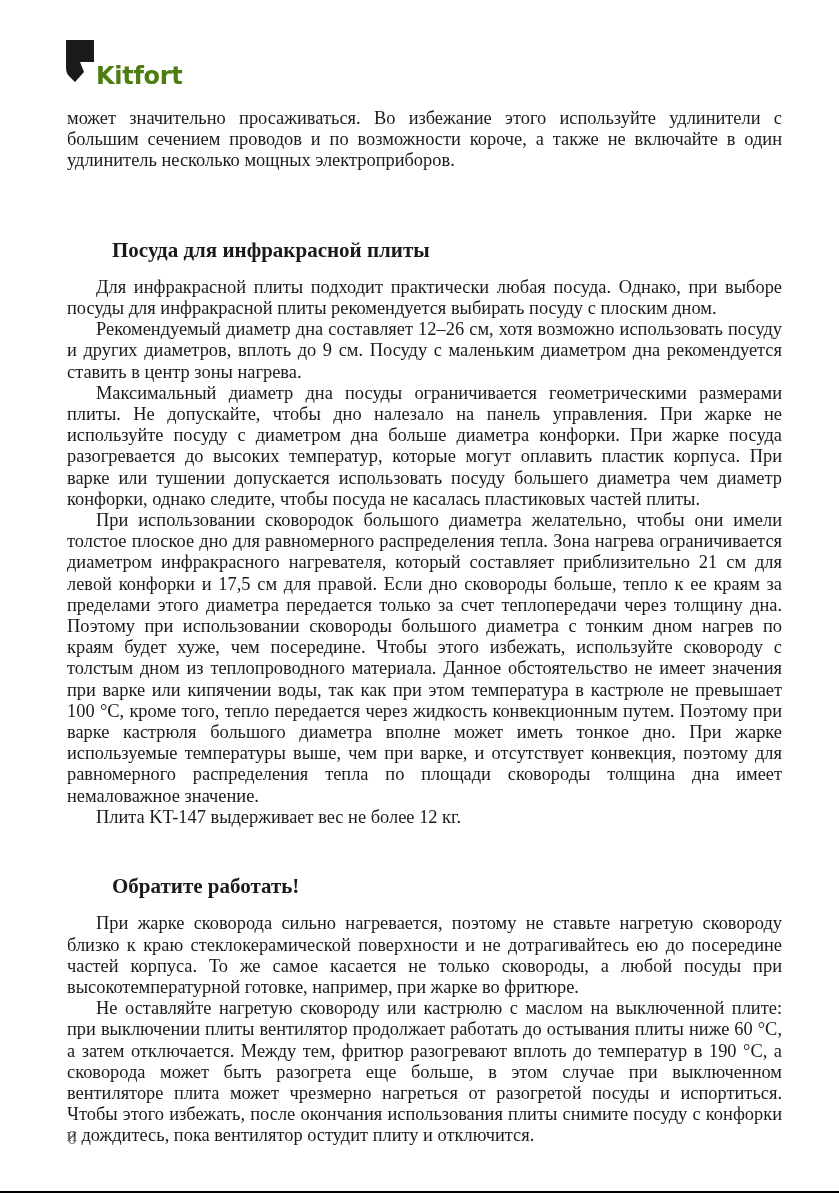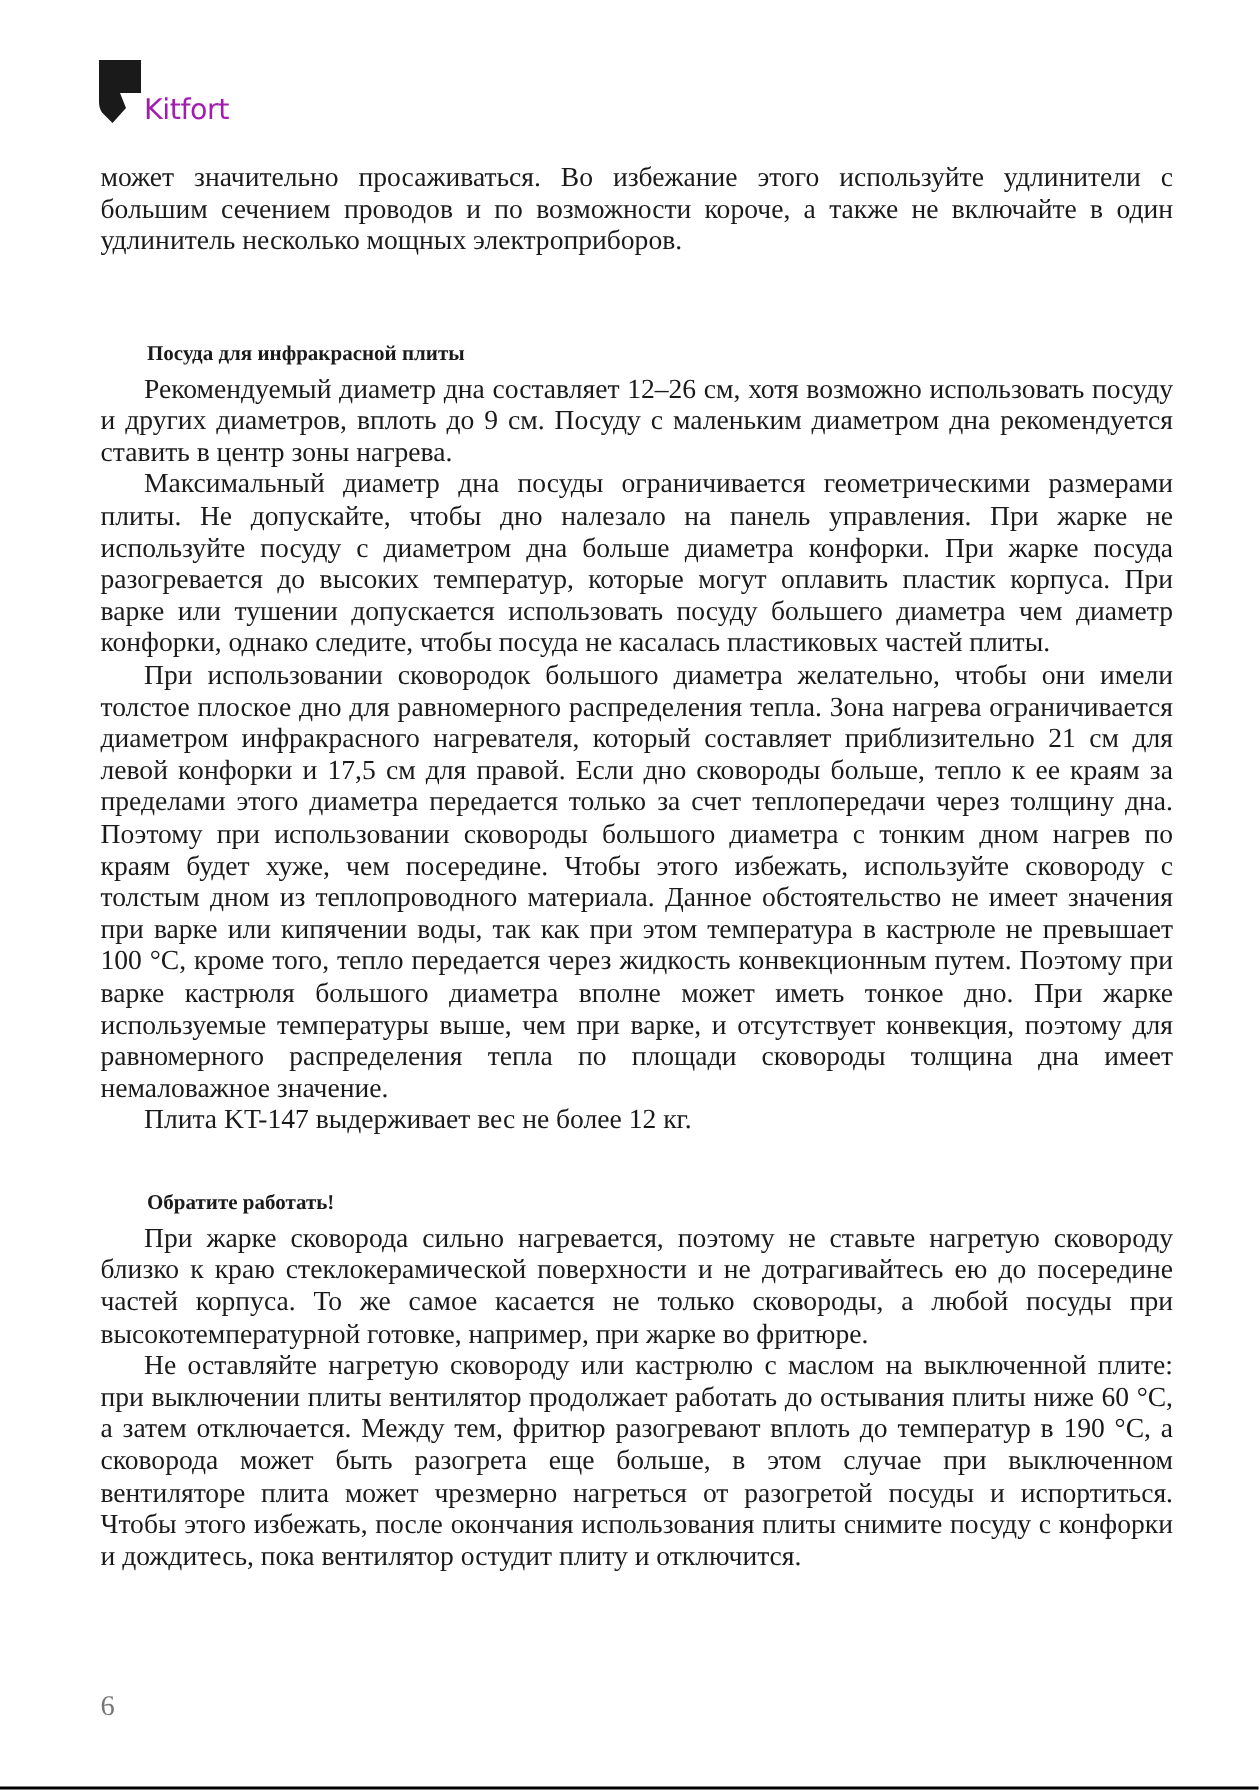--- a/index.html
+++ b/index.html
@@ -1,27 +1,27 @@
 <!DOCTYPE html>
 <html><head>
   <meta charset="utf-8">
   <style>
     html, body { margin: 0; padding: 0; background: #ffffff; }
     body { width: 839px; height: 1193px; position: relative; overflow: hidden; }
     .logo { position: absolute; left: 66px; top: 40px; width: 110px; height: 48px; }
     .logo-mark { position: absolute; left: 0; top: 0; }
-    .logo-text { position: absolute; left: 30px; top: 22px; font-family: "DejaVu Sans", sans-serif; font-weight: normal; font-size: 19px; color: #a21caf; letter-spacing: -0.3px; }
+    .logo-text { position: absolute; left: 30px; top: 22px; font-family: "DejaVu Sans", sans-serif; font-weight: bold; font-size: 24px; color: #4d7c0f; letter-spacing: -0.3px; }
     .content {
       position: absolute; left: 67px; top: 108px; width: 715px;
       font-family: "Liberation Serif", serif; font-size: 18.4px; line-height: 21.2px; color: #1a1a1a;
       text-align: justify;
     }
     .content p { margin: 0; text-indent: 29px; }
     .content p.noindent { text-indent: 0; }
-    .content h2 { margin: 2px; font-size: 14px; font-weight: bold; text-indent: 29px; line-height: 21.2px; }
+    .content h2 { margin: 16px; font-size: 21px; font-weight: bold; text-indent: 29px; line-height: 21.2px; }
     .gap-lg { height: 52px; }
     .gap-md { height: 32px; }
     .page-number { position: absolute; left: 67px; top: 1127px; font-family: "Liberation Serif", serif; font-size: 19px; color: #777777; }
     .bottom-rule { position: absolute; left: 0; right: 0; bottom: 0; height: 2px; background: #000; }
   </style>
 </head>
 <body>
 
 <div class="logo">
   <svg class="logo-mark" width="28" height="42" viewBox="0 0 28 42">
@@ -29,20 +29,21 @@
   </svg>
   <span class="logo-text">Kitfort</span>
 </div>
 
 <div class="content">
   <p class="noindent">может значительно просаживаться. Во избежание этого используйте удлинители с большим сечением проводов и по возможности короче, а также не включайте в один удлинитель несколько мощных электроприборов.</p>
 
   <div class="gap-lg"></div>
 
   <h2>Посуда для инфракрасной плиты</h2>
+  <p>Для инфракрасной плиты подходит практически любая посуда. Однако, при выборе посуды для инфракрасной плиты рекомендуется выбирать посуду с плоским дном.</p>
   <p>Рекомендуемый диаметр дна составляет 12–26 см, хотя возможно использовать посуду и других диаметров, вплоть до 9 см. Посуду с маленьким диаметром дна рекомендуется ставить в центр зоны нагрева.</p>
   <p>Максимальный диаметр дна посуды ограничивается геометрическими размерами плиты. Не допускайте, чтобы дно налезало на панель управления. При жарке не используйте посуду с диаметром дна больше диаметра конфорки. При жарке посуда разогревается до высоких температур, которые могут оплавить пластик корпуса. При варке или тушении допускается использовать посуду большего диаметра чем диаметр конфорки, однако следите, чтобы посуда не касалась пластиковых частей плиты.</p>
   <p>При использовании сковородок большого диаметра желательно, чтобы они имели толстое плоское дно для равномерного распределения тепла. Зона нагрева ограничивается диаметром инфракрасного нагревателя, который составляет приблизительно 21 см для левой конфорки и 17,5 см для правой. Если дно сковороды больше, тепло к ее краям за пределами этого диаметра передается только за счет теплопередачи через толщину дна. Поэтому при использовании сковороды большого диаметра с тонким дном нагрев по краям будет хуже, чем посередине. Чтобы этого избежать, используйте сковороду с толстым дном из теплопроводного материала. Данное обстоятельство не имеет значения при варке или кипячении воды, так как при этом температура в кастрюле не превышает 100 °C, кроме того, тепло передается через жидкость конвекционным путем. Поэтому при варке кастрюля большого диаметра вполне может иметь тонкое дно. При жарке используемые температуры выше, чем при варке, и отсутствует конвекция, поэтому для равномерного распределения тепла по площади сковороды толщина дна имеет немаловажное значение.</p>
   <p>Плита KT-147 выдерживает вес не более 12 кг.</p>
 
   <div class="gap-md"></div>
 
   <h2>Обратите работать!</h2>
   <p>При жарке сковорода сильно нагревается, поэтому не ставьте нагретую сковороду близко к краю стеклокерамической поверхности и не дотрагивайтесь ею до посередине частей корпуса. То же самое касается не только сковороды, а любой посуды при высокотемпературной готовке, например, при жарке во фритюре.</p>
   <p>Не оставляйте нагретую сковороду или кастрюлю с маслом на выключенной плите: при выключении плиты вентилятор продолжает работать до остывания плиты ниже 60 °C, а затем отключается. Между тем, фритюр разогревают вплоть до температур в 190 °C, а сковорода может быть разогрета еще больше, в этом случае при выключенном вентиляторе плита может чрезмерно нагреться от разогретой посуды и испортиться. Чтобы этого избежать, после окончания использования плиты снимите посуду с конфорки и дождитесь, пока вентилятор остудит плиту и отключится.</p>

